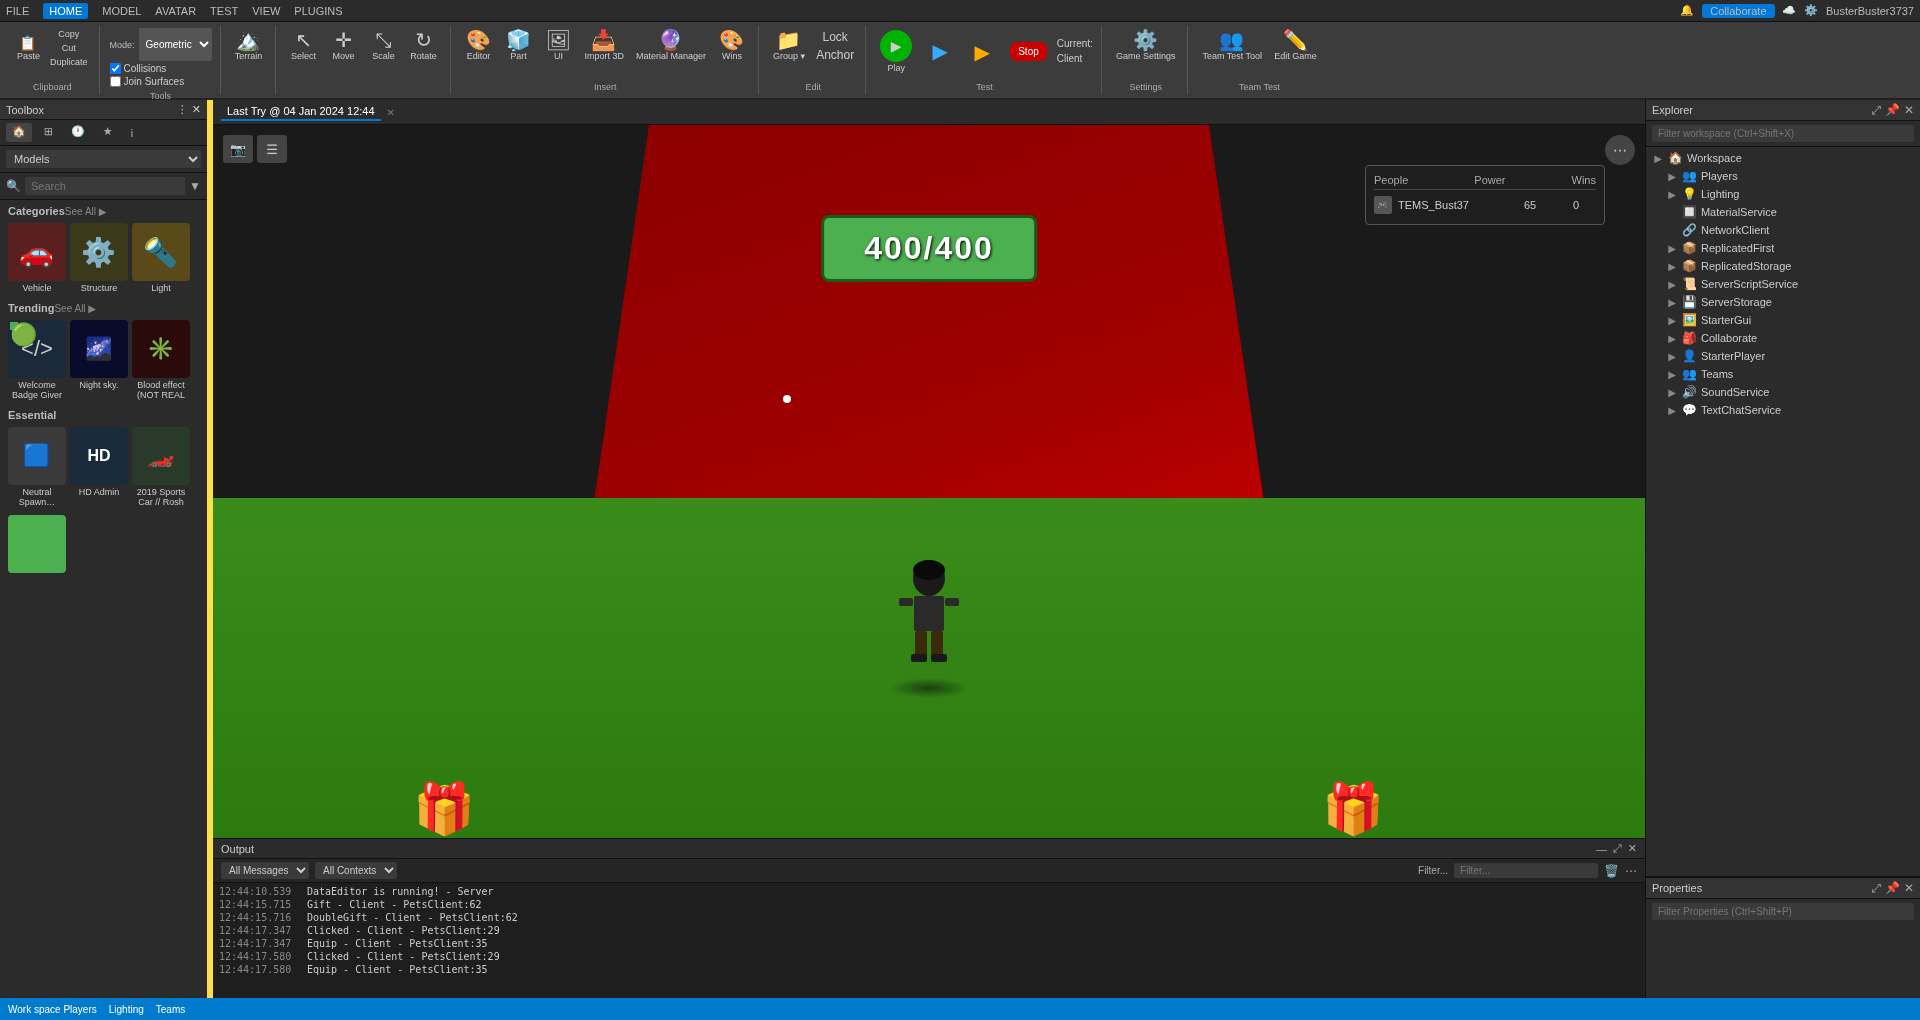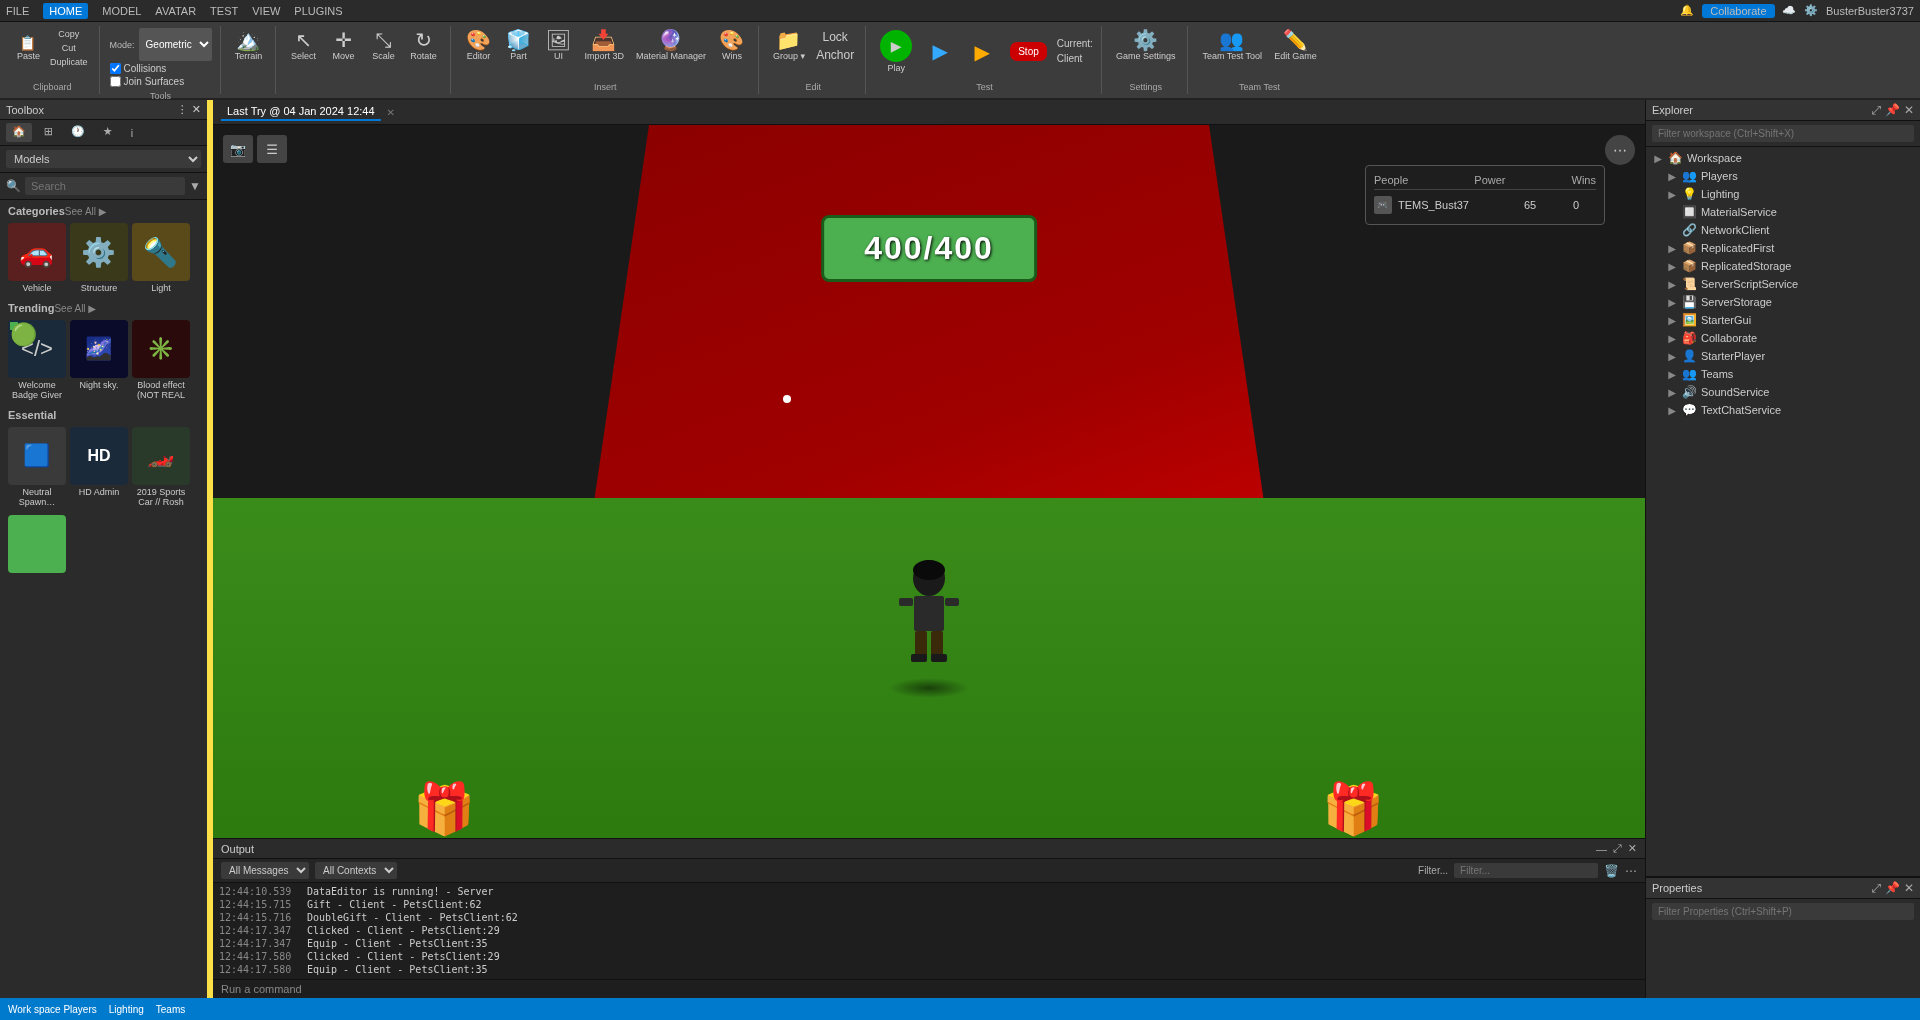--- a/index.html
+++ b/index.html
@@ -543,24 +543,20 @@
           </div>
           <div class="log-line">
             <span class="log-time">12:44:17.580</span>
             <span class="log-msg">Clicked  -  Client - PetsClient:29</span>
           </div>
           <div class="log-line">
             <span class="log-time">12:44:17.580</span>
             <span class="log-msg">Equip  -  Client - PetsClient:35</span>
           </div>
         </div>
-      <div id="command-bar">
-        <span class="run-cmd-label">Run a command</span>
-        <input type="text" style="">
-      </div>
     </div>
   </div>
 
   <div id="right-panel">
 
     <div id="explorer-section">
       <div id="explorer-header">
         <span class="panel-title">Explorer</span>
         <div class="panel-icons">
           <span class="panel-icon">⤢</span>

